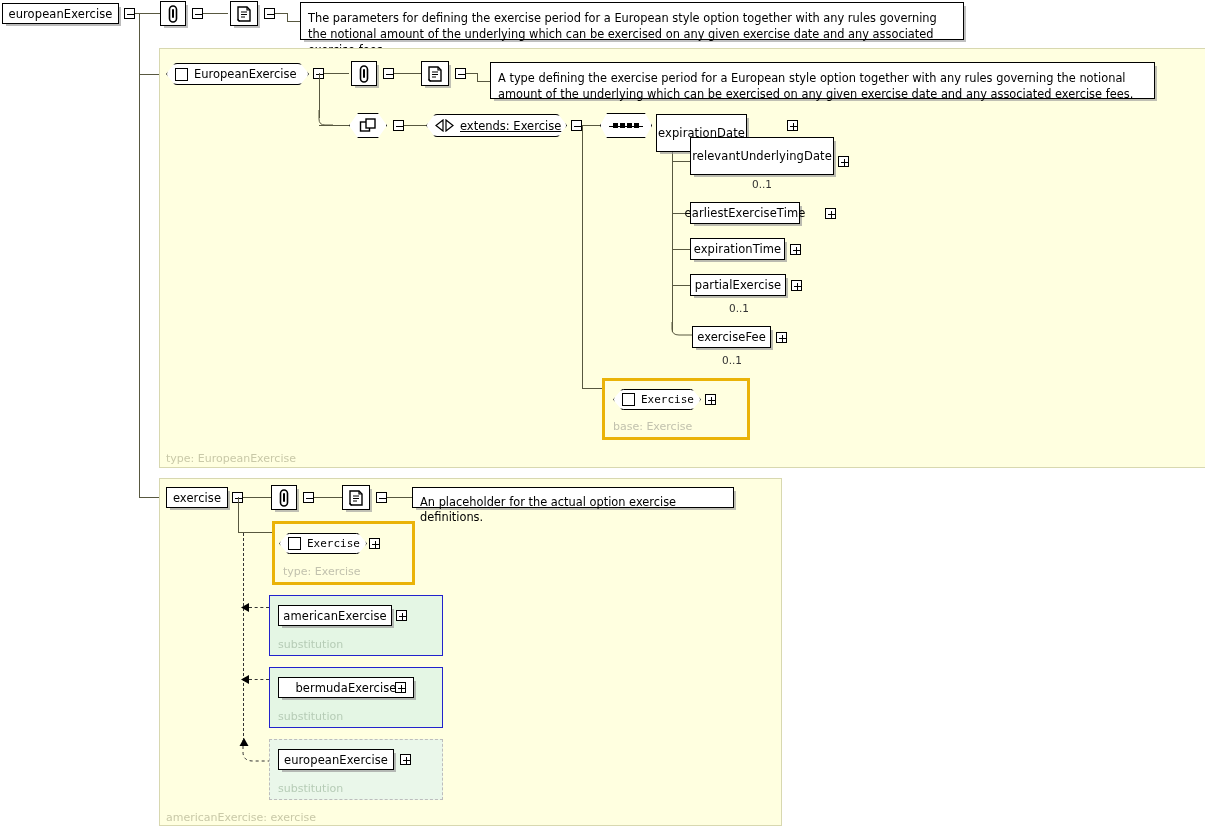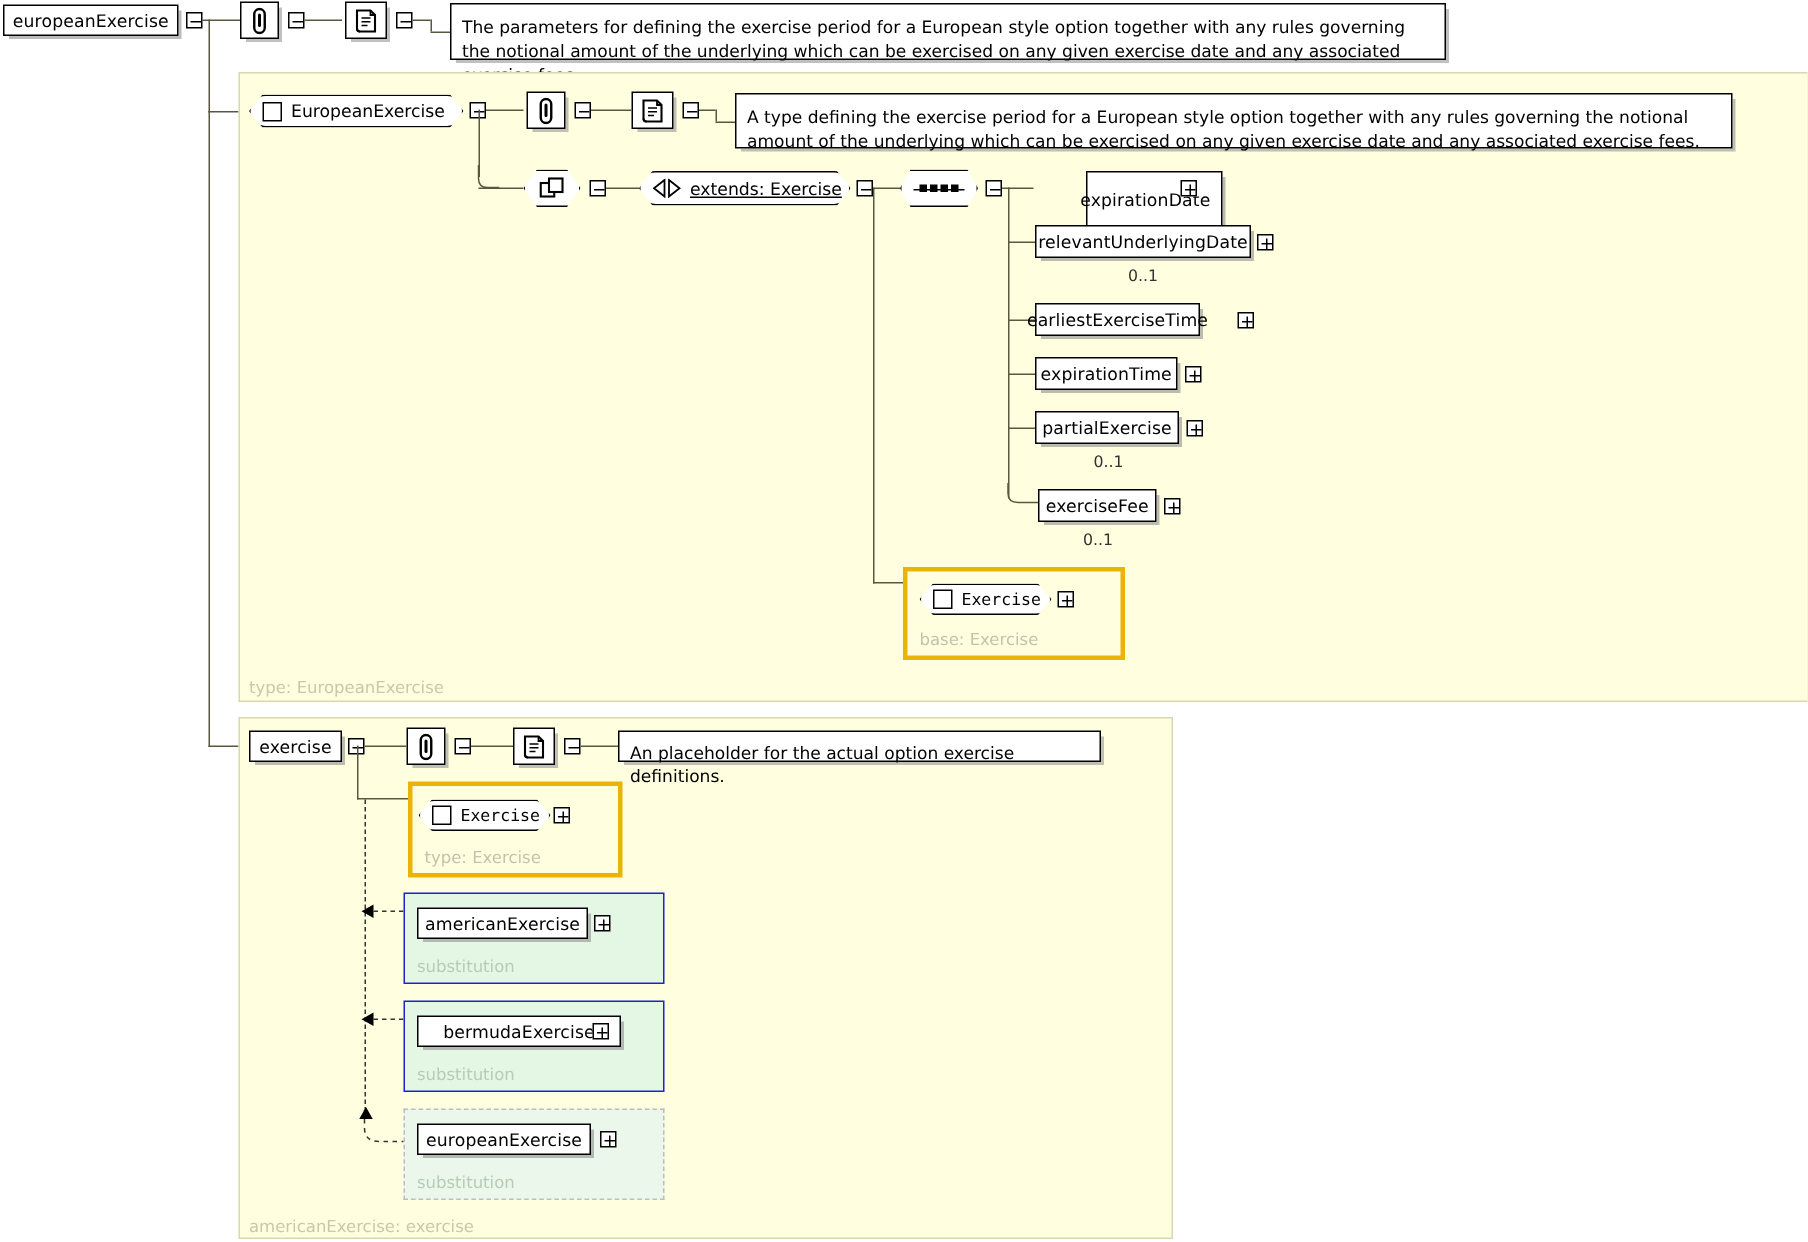--- a/index.html
+++ b/index.html
@@ -261,26 +261,26 @@
 <div class="ln lnv" style="left:672px;top:125px;height:207px;"></div>
 <svg class="abs" style="left:666px;top:322px;" width="26" height="20">
   <path d="M6 0 V7 Q6 13 13 13 H26" fill="none" stroke="#585840" stroke-width="1"></path>
 </svg>
 
 <div class="ln lnh" style="left:672px;top:161px;width:18px;"></div>
 <div class="ln lnh" style="left:672px;top:213px;width:18px;"></div>
 <div class="ln lnh" style="left:672px;top:249px;width:18px;"></div>
 <div class="ln lnh" style="left:672px;top:285px;width:18px;"></div>
 
-<div class="nodebox heavy" style="left:724px;top:114px;width:91px;height:38px;justify-content:flex-end;">
+<div class="nodebox heavy" style="left:656px;top:114px;width:91px;height:38px;">
   <span>expirationDate</span>
 </div>
 <div class="expander plus" style="left:787px;top:120px;"></div>
 
-<div class="nodebox heavy" style="left:690px;top:150px;width:144px;height:22px;">
+<div class="nodebox heavy" style="left:690px;top:137px;width:144px;height:38px;">
   <span>relevantUnderlyingDate</span>
 </div>
 <div class="expander plus" style="left:838px;top:156px;"></div>
 <div class="mult" style="left:752px;top:178px;">0..1</div>
 
 <div class="nodebox heavy" style="left:690px;top:202px;width:110px;height:22px;">
   <span>earliestExerciseTime</span>
 </div>
 <div class="expander plus" style="left:825px;top:208px;"></div>
 

